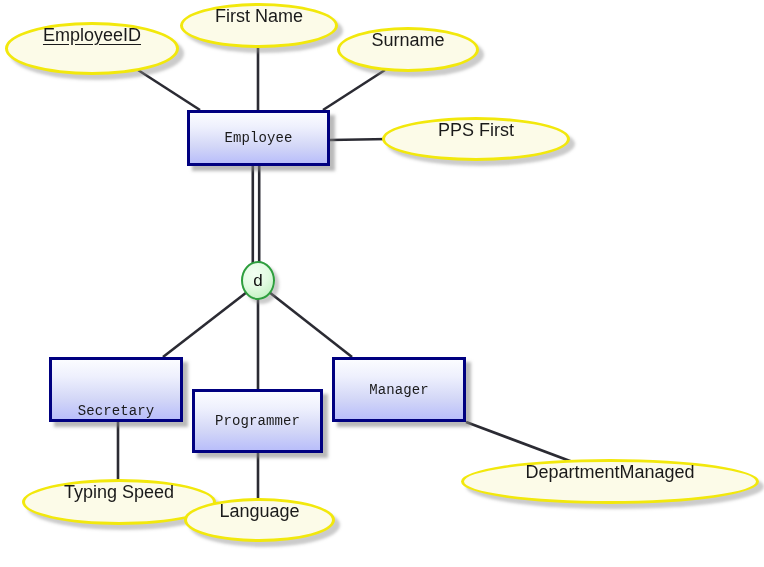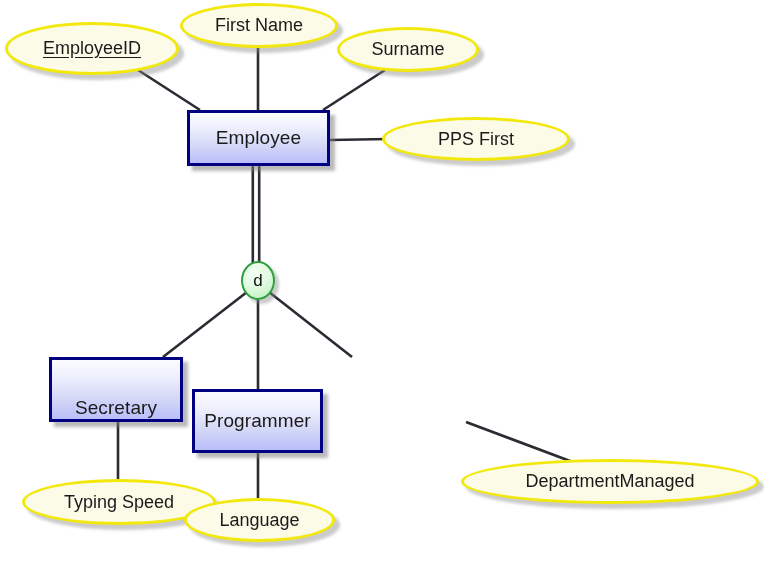--- a/index.html
+++ b/index.html
@@ -37,36 +37,35 @@
     box-sizing: border-box;
     border: 3px solid #000080;
     background: linear-gradient(to bottom, #fbfcff 0%, #eef0fd 28%, #d3d7f7 66%, #b9befa 100%);
     box-shadow: 5px 5px 3px rgba(130,130,130,0.55);
     display: flex;
     align-items: center;
     justify-content: center;
     z-index: 5;
   }
   .entity-label {
-    font-size: 19px;
+    font-size: 14px;
     color: #1a1a1a;
-    font-family: Liberation Sans, sans-serif;
+    font-family: Liberation Mono, monospace;
     white-space: nowrap;
     letter-spacing: 0.1px;
   }
   
   .attribute {
     position: absolute;
     box-sizing: border-box;
     border: 3px solid #f2e80c;
     border-radius: 50%;
     background: #fcfbe8;
     box-shadow: 5px 5px 3px rgba(140,140,140,0.45);
     display: flex;
-    align-items: center;
     justify-content: center;
     z-index: 4;
   }
   .attribute-label {
     font-size: 18px;
     color: #1a1a1a;
     font-family: "Liberation Sans", sans-serif;
     white-space: nowrap;
   }
   .attribute-label.key {
@@ -119,20 +118,23 @@
   </div>
 
   <div class="entity" style="left: 49px; top: 357px; width: 134px; height: 65px; align-items: flex-end;">
     <span class="entity-label">Secretary</span>
   </div>
 
   <div class="entity" style="left: 192px; top: 389px; width: 131px; height: 64px;">
     <span class="entity-label">Programmer</span>
   </div>
 
+  <div class="entity" style="left: 332px; top: 357px; width: 134px; height: 65px;">
+    <span class="entity-label">Manager</span>
+  </div>
 
   <div class="attribute" style="left: 5px; top: 22px; width: 174px; height: 53px;">
     <span class="attribute-label key">EmployeeID</span>
   </div>
 
   <div class="attribute" style="left: 180px; top: 3px; width: 158px; height: 45px;">
     <span class="attribute-label">First Name</span>
   </div>
 
   <div class="attribute" style="left: 337px; top: 27px; width: 142px; height: 45px;">

